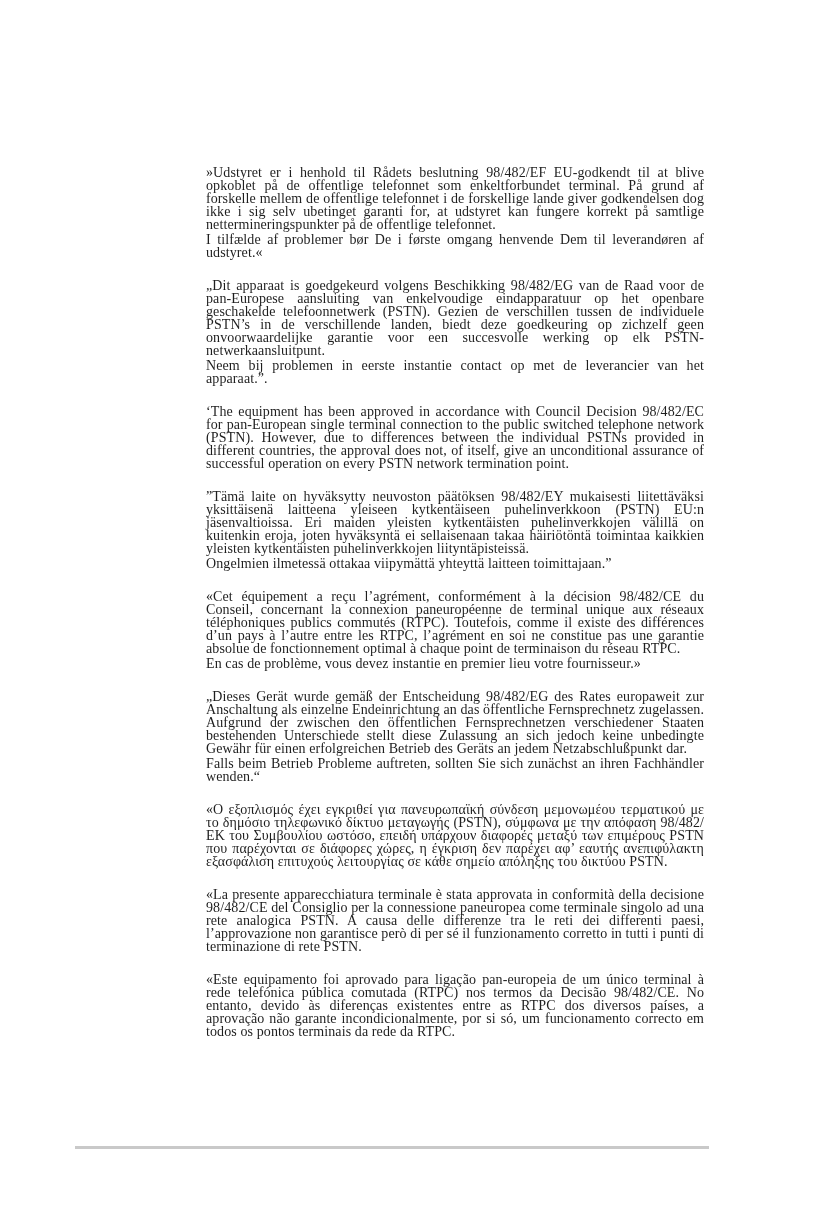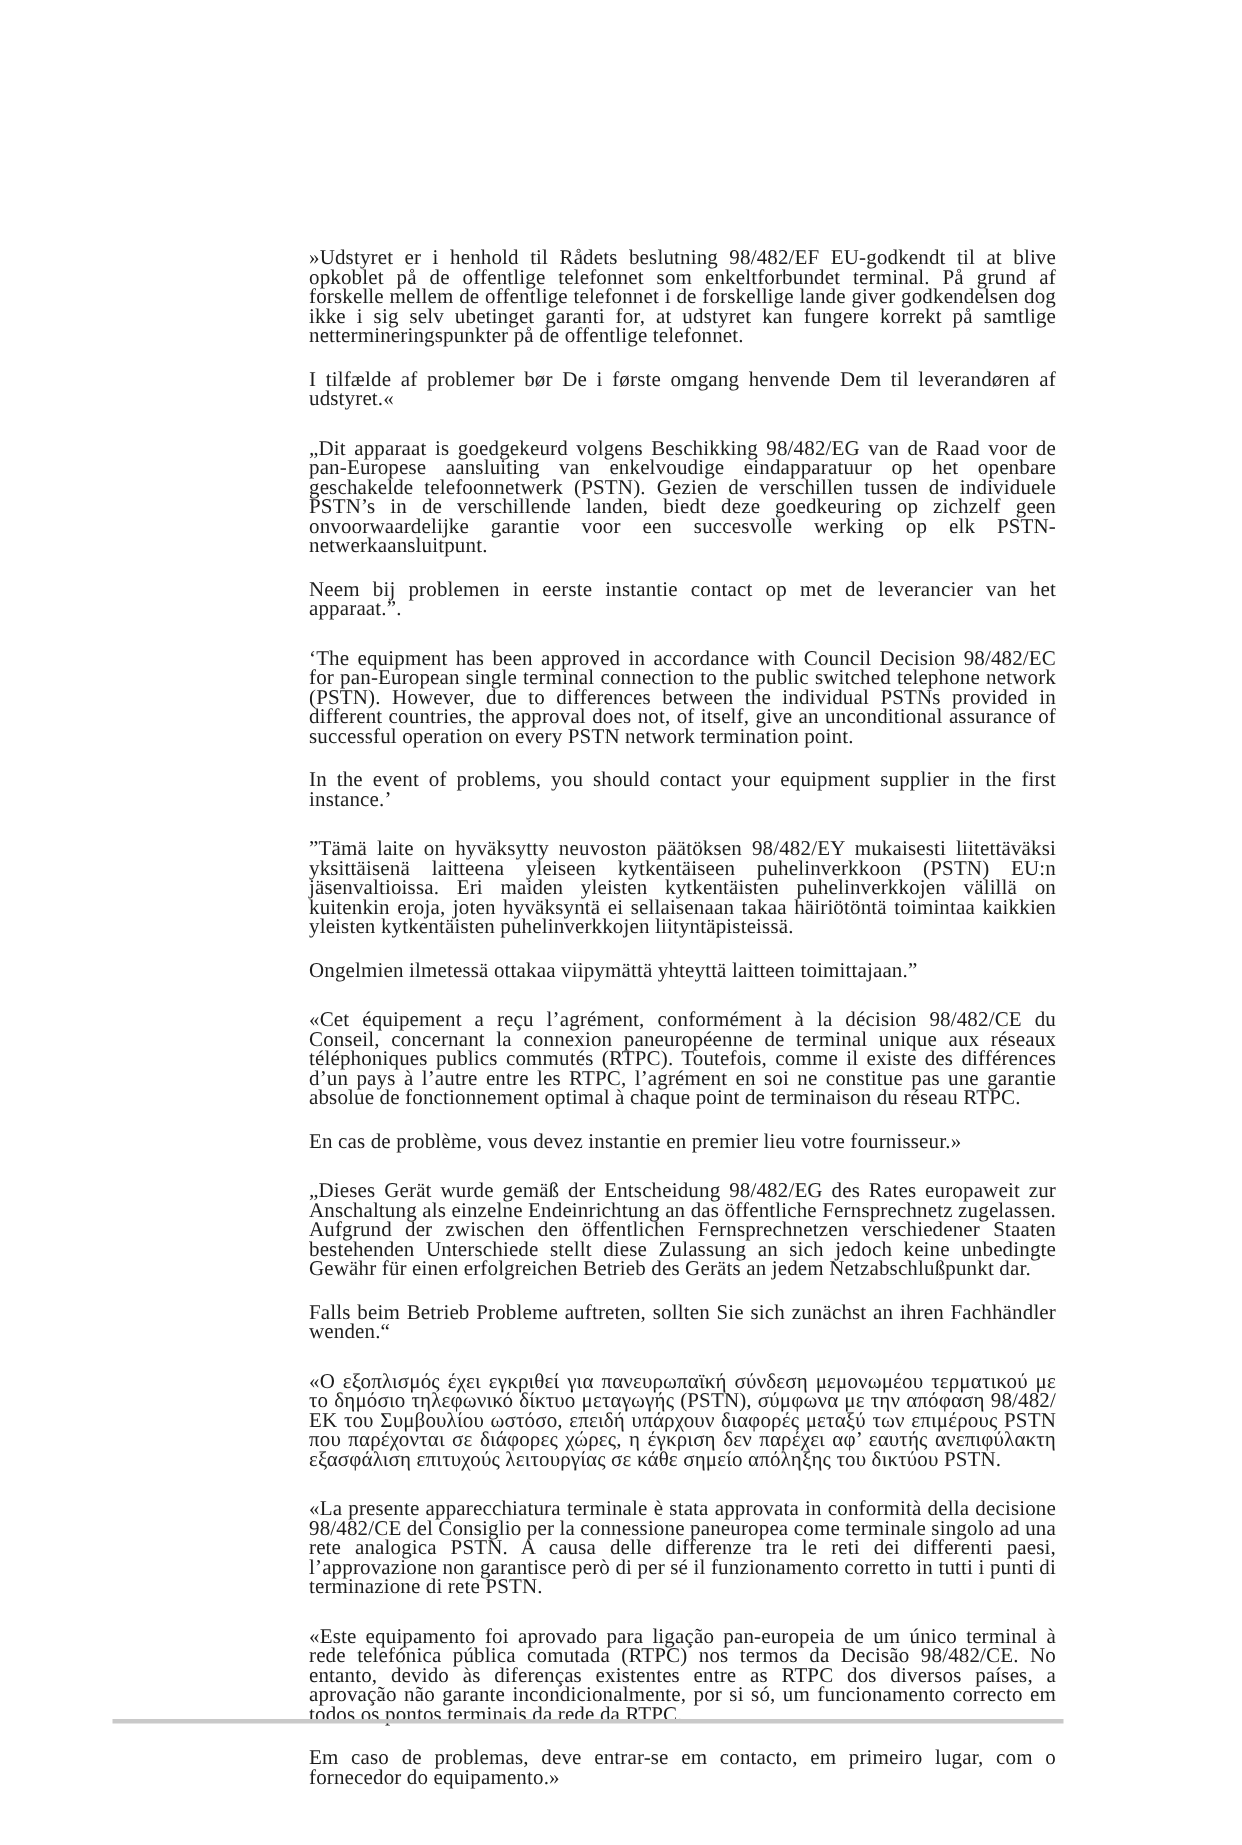--- a/index.html
+++ b/index.html
@@ -29,21 +29,21 @@
     text-align: justify;
     letter-spacing: 0.1px;
   }
   .notice {
     margin: 0 0 20px 0;
   }
   .notice p {
     margin: 0;
   }
   .notice p.followup {
-    margin-top: 16px;
+    margin-top: 2px;
   }
   .footer-rule {
     position: absolute;
     left: 75px;
     top: 1146px;
     width: 634px;
     height: 3px;
     background: var(--footer_rule, #c9c9c9);
   }
 </style>
@@ -58,21 +58,20 @@
       <p class="followup">I tilfælde af problemer bør De i første omgang henvende Dem til leverandøren af udstyret.«</p>
     </div>
 
     <div class="notice">
       <p>„Dit apparaat is goedgekeurd volgens Beschikking 98/482/EG van de Raad voor de pan-Europese aansluiting van enkelvoudige eindapparatuur op het openbare geschakelde telefoonnetwerk (PSTN). Gezien de verschillen tussen de individuele PSTN’s in de verschillende landen, biedt deze goed­keuring op zichzelf geen onvoorwaardelijke garantie voor een succesvolle werking op elk PSTN-netwerkaansluitpunt.</p>
       <p class="followup">Neem bij problemen in eerste instantie contact op met de leverancier van het apparaat.”.</p>
     </div>
 
     <div class="notice">
       <p>‘The equipment has been approved in accordance with Council Decision 98/482/EC for pan-European single terminal connection to the public switched telephone network (PSTN). However, due to differences between the individual PSTNs provided in different countries, the approval does not, of itself, give an unconditional assurance of successful operation on every PSTN network termination point.</p>
-      <p class="followup">In the event of problems, you should contact your equipment supplier in the first instance.’</p>
     </div>
 
     <div class="notice">
       <p>”Tämä laite on hyväksytty neuvoston päätöksen 98/482/EY mukaisesti liitettäväksi yksittäisenä laitteena yleiseen kytkentäiseen puhelinverkkoon (PSTN) EU:n jäsenvaltioissa. Eri maiden yleisten kytkentäisten puhelinverkkojen välillä on kuitenkin eroja, joten hyväksyntä ei sellaisenaan takaa häiriötöntä toimintaa kaikkien yleisten kytkentäisten puhelinverkkojen liityntäpisteissä.</p>
       <p class="followup">Ongelmien ilmetessä ottakaa viipymättä yhteyttä laitteen toimittajaan.”</p>
     </div>
 
     <div class="notice">
       <p>«Cet équipement a reçu l’agrément, conformément à la décision 98/482/CE du Conseil, concernant la connexion paneuropéenne de terminal unique aux réseaux téléphoniques publics commutés (RTPC). Toutefois, comme il existe des différences d’un pays à l’autre entre les RTPC, l’agrément en soi ne constitue pas une garantie absolue de fonctionnement optimal à chaque point de terminaison du réseau RTPC.</p>
       <p class="followup">En cas de problème, vous devez instantie en premier lieu votre fournisseur.»</p>
@@ -86,19 +85,18 @@
     <div class="notice">
       <p>«Ο εξοπλισμός έχει εγκριθεί για πανευρωπαϊκή σύνδεση μεμονωμέου τερματικού με το δημόσιο τηλεφωνικό δίκτυο μεταγωγής (PSTN), σύμφωνα με την απόφαση 98/482/ΕΚ του Συμβουλίου ωστόσο, επειδή υπάρχουν διαφορές μεταξύ των επιμέρους PSTN που παρέχονται σε διάφορες χώρες, η έγκριση δεν παρέχει αφ’ εαυτής ανεπιφύλακτη εξασφάλιση επιτυχούς λειτουργίας σε κάθε σημείο απόληξης του δικτύου PSTN.</p>
     </div>
 
     <div class="notice">
       <p>«La presente apparecchiatura terminale è stata approvata in conformità della decisione 98/482/CE del Consiglio per la connessione paneuropea come terminale singolo ad una rete analogica PSTN. A causa delle differenze tra le reti dei differenti paesi, l’approvazione non garantisce però di per sé il funzionamento corretto in tutti i punti di terminazione di rete PSTN.</p>
     </div>
 
     <div class="notice">
       <p>«Este equipamento foi aprovado para ligação pan-europeia de um único terminal à rede telefónica pública comutada (RTPC) nos termos da Decisão 98/482/CE. No entanto, devido às diferenças existentes entre as RTPC dos diversos países, a aprovação não garante incondicionalmente, por si só, um funcionamento correcto em todos os pontos terminais da rede da RTPC.</p>
-      <p class="followup">Em caso de problemas, deve entrar-se em contacto, em primeiro lugar, com o fornecedor do equipamento.»</p>
     </div>
 
   </div>
 
   <div class="footer-rule"></div>
 </div>
 
 </body></html>

